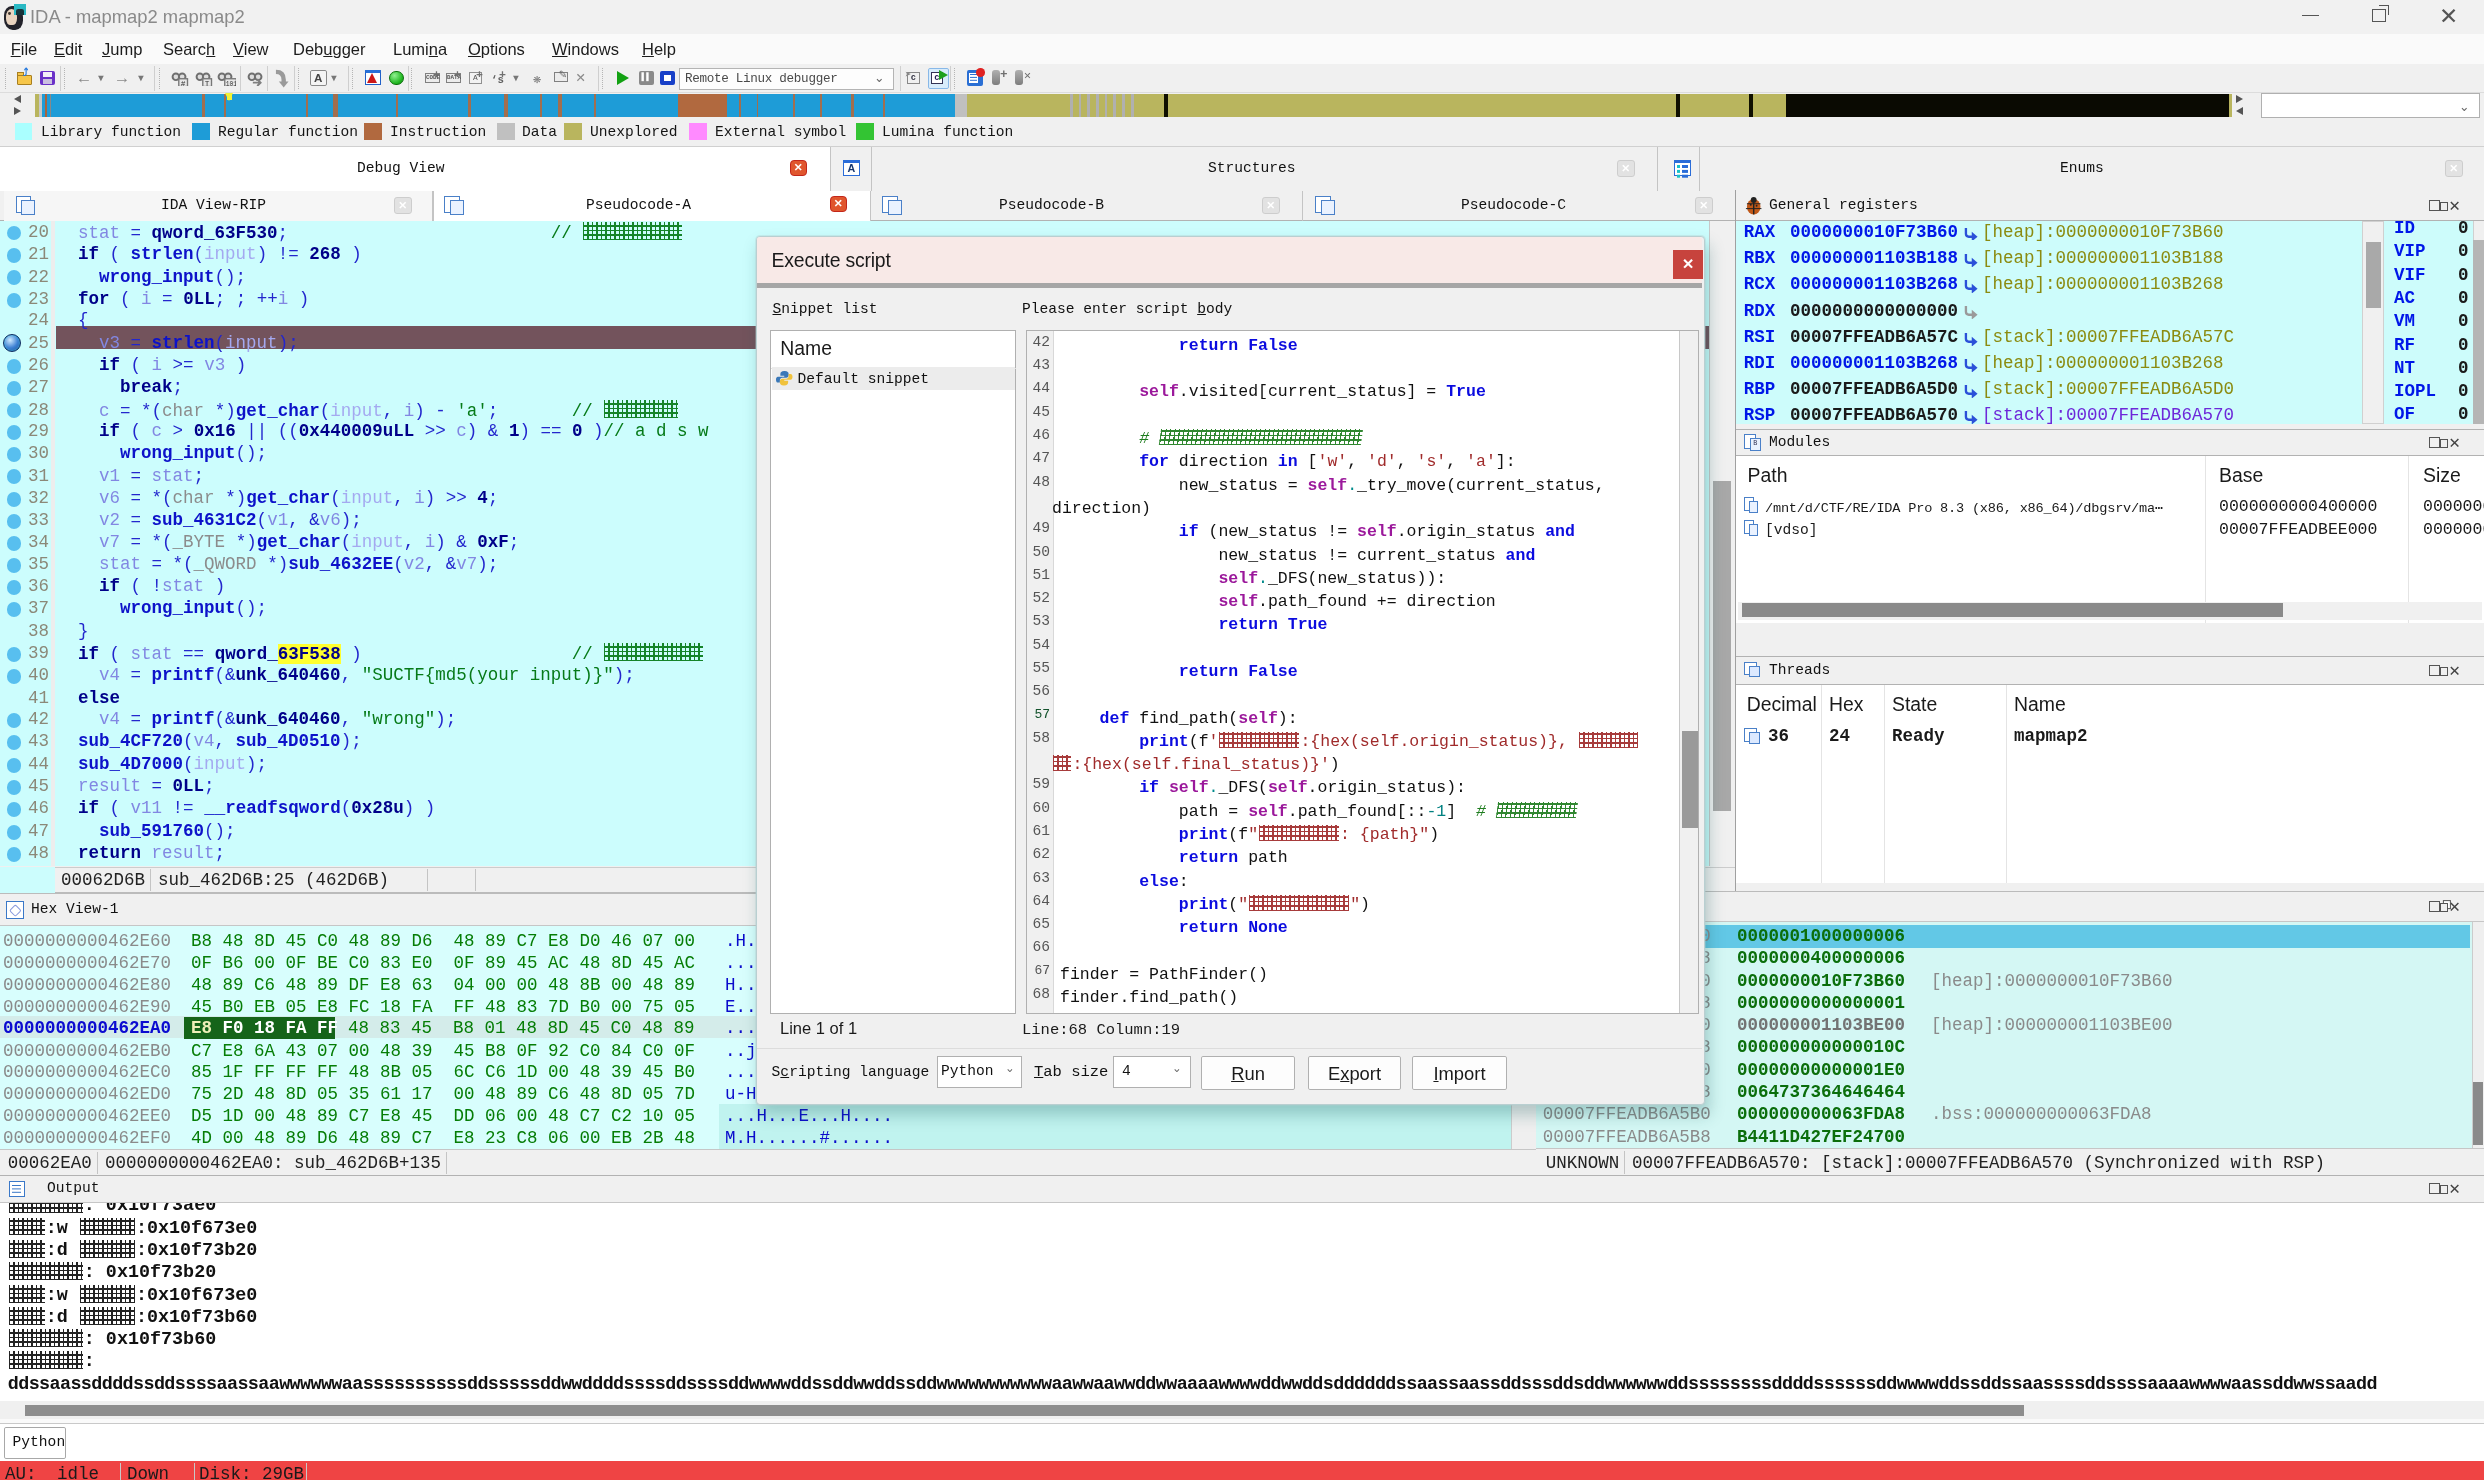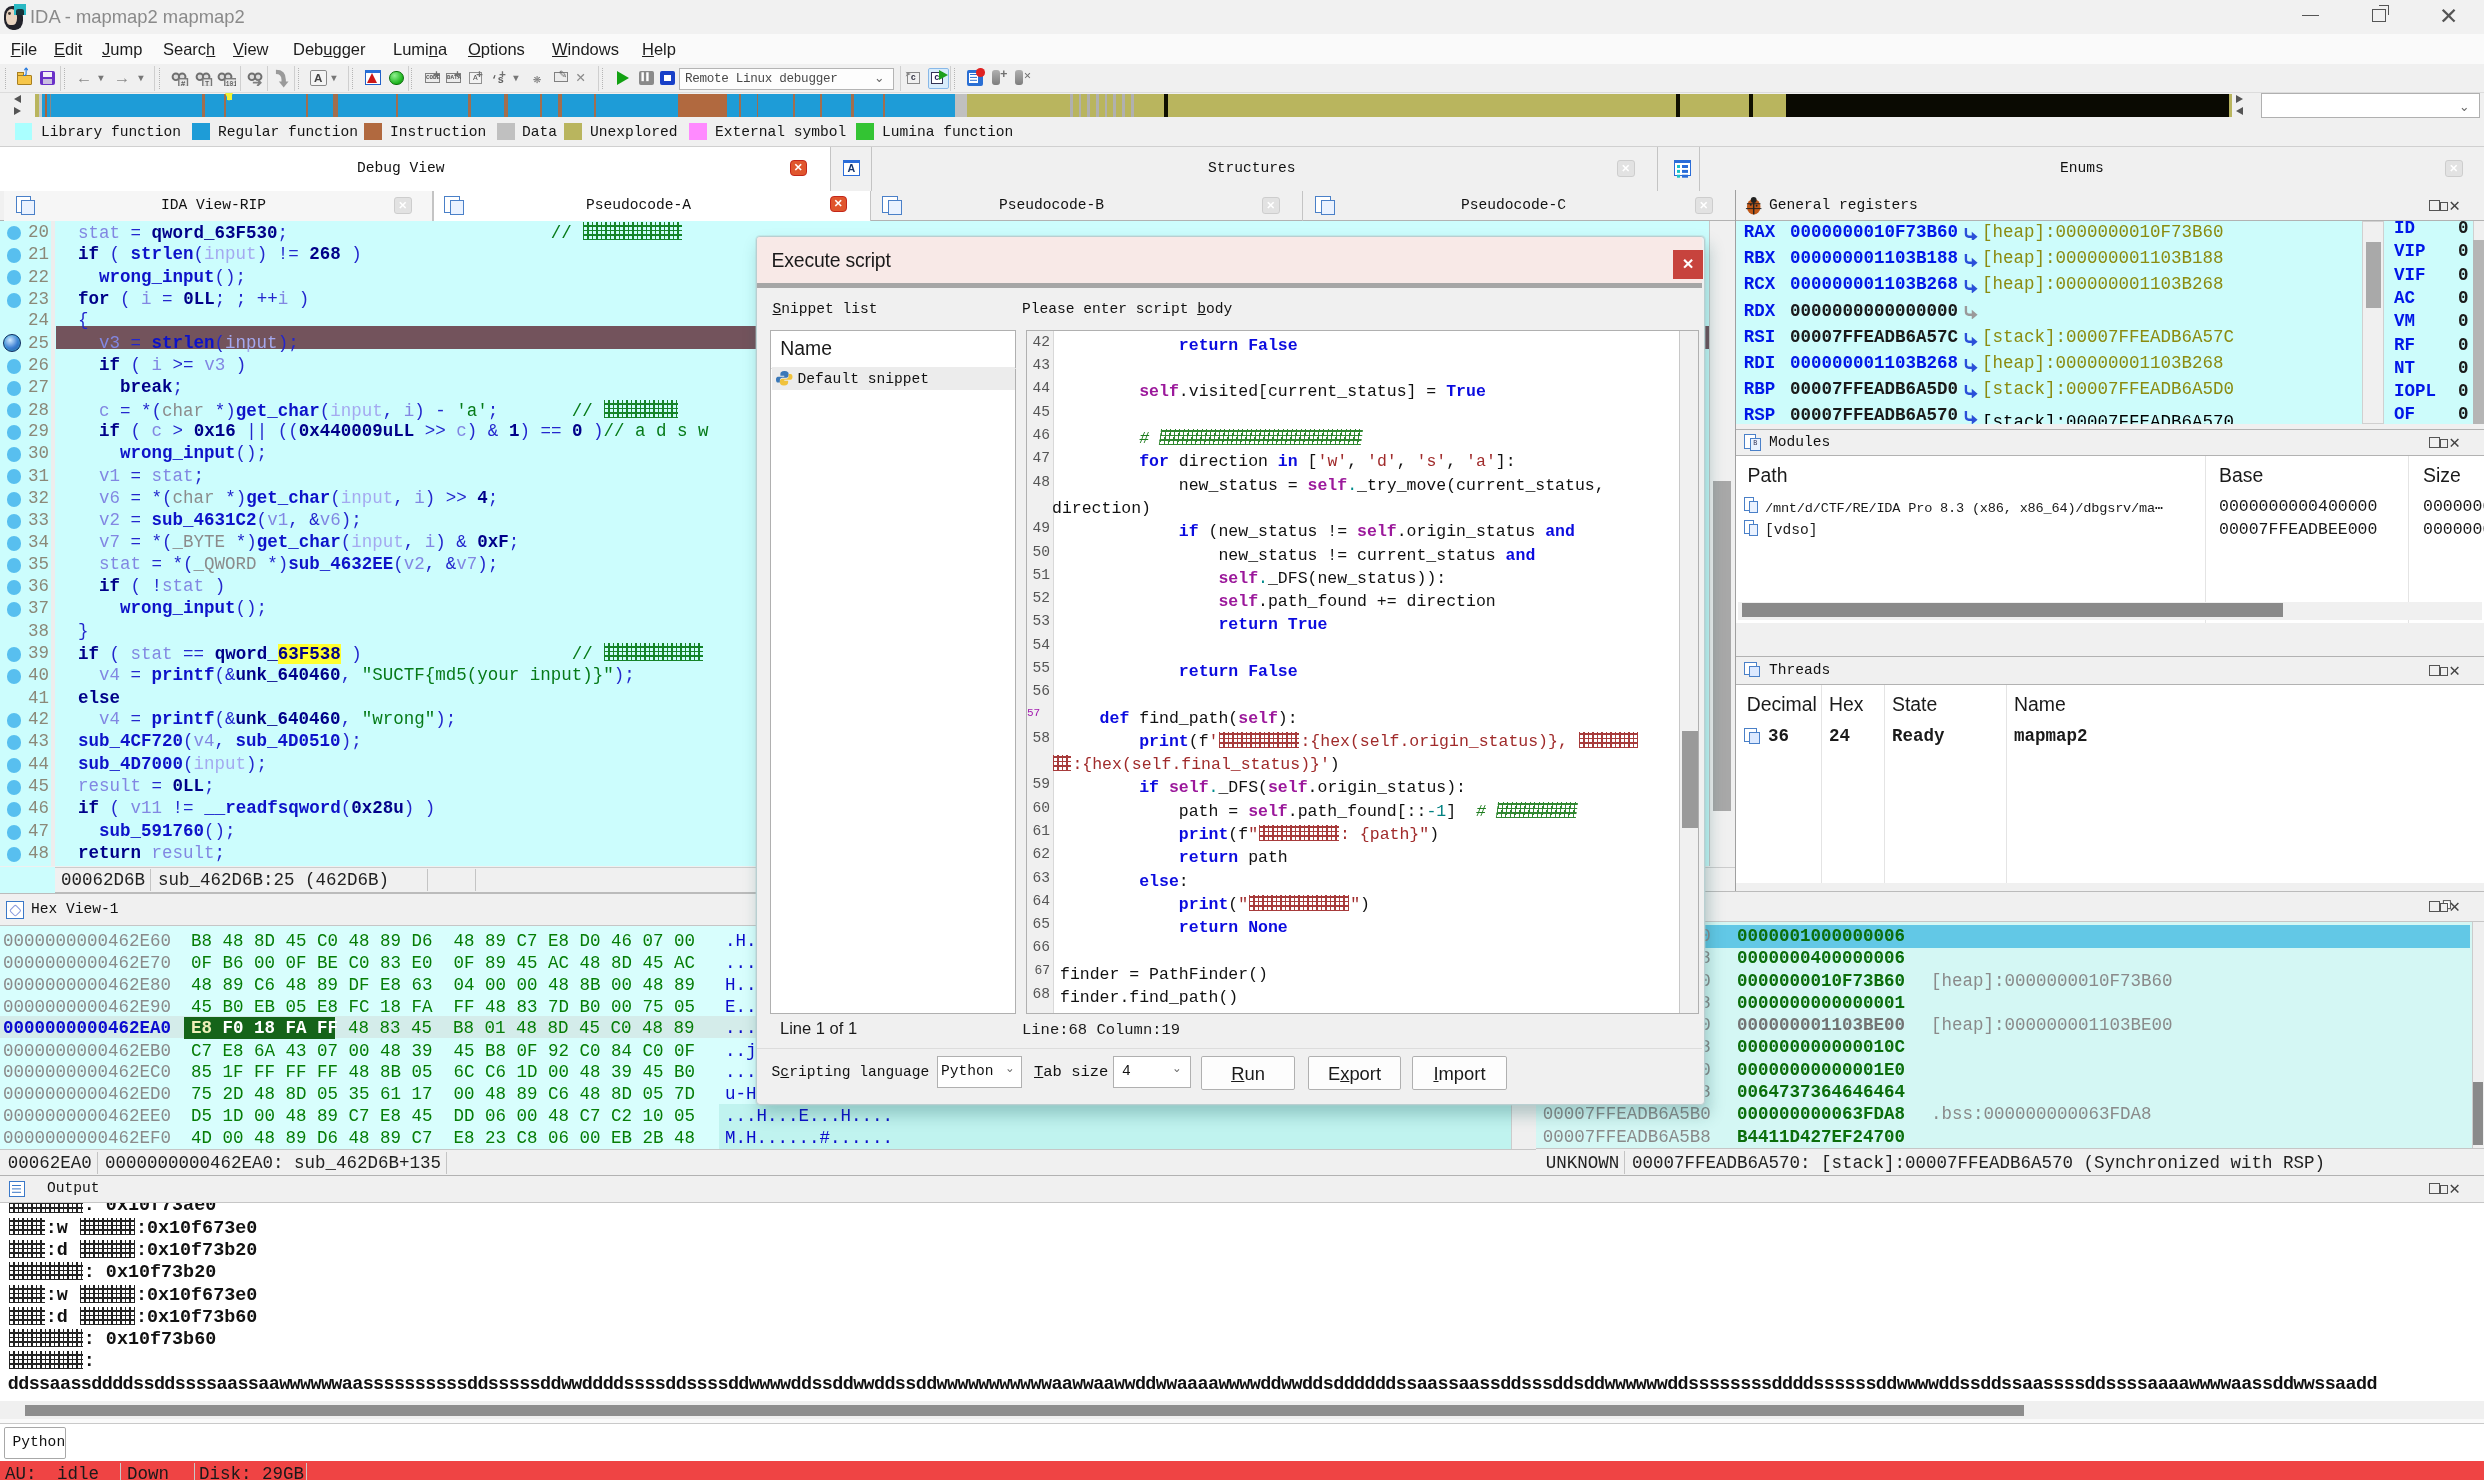--- a/index.html
+++ b/index.html
@@ -515,21 +515,21 @@
         <path d="M3 1 v6 a3 3 0 0 0 3 3 h6" stroke="#2b50d8" stroke-width="2.4" fill="none"></path>
         <path d="M9 5 l6 5 l-6 5 z" fill="#2b50d8"></path>
       </svg>
 <pre class="regrow" style="left:246px;top:159px;color:#8b8b10">[stack]:00007FFEADB6A5D0</pre>
 <pre class="regrow" style="left:7.8px;top:185px;color:#0017e8;font-weight:bold">RSP</pre>
 <pre class="regrow" style="left:54px;top:185px;color:#1a1a1a;font-weight:bold">00007FFEADB6A570</pre>
 <svg class="abs" style="left:227px;top:189px" width="17.5" height="13.6" viewBox="0 0 18 14">
         <path d="M3 1 v6 a3 3 0 0 0 3 3 h6" stroke="#2b50d8" stroke-width="2.4" fill="none"></path>
         <path d="M9 5 l6 5 l-6 5 z" fill="#2b50d8"></path>
       </svg>
-<pre class="regrow" style="left:246px;top:192px;color:#000000">[stack]:00007FFEADB6A570</pre>
+<pre class="regrow" style="left:246px;top:185px;color:#6d28d9">[stack]:00007FFEADB6A570</pre>
 <div class="abs" style="left:626px;top:0;width:22px;height:203px;background:#f0f0f0;border:1px solid #d0d0d0"></div>
 <div class="abs" style="left:630px;top:21.3px;width:14.6px;height:66px;background:#a9a9a9"></div>
 <pre class="regrow" style="left:658px;top:-1.9px;color:#0017e8;font-weight:bold">ID</pre>
 <pre class="regrow" style="left:722px;top:-1.9px;color:#1a1a1a;font-weight:bold">0</pre>
 <pre class="regrow" style="left:658px;top:21.3px;color:#0017e8;font-weight:bold">VIP</pre>
 <pre class="regrow" style="left:722px;top:21.3px;color:#1a1a1a;font-weight:bold">0</pre>
 <pre class="regrow" style="left:658px;top:45px;color:#0017e8;font-weight:bold">VIF</pre>
 <pre class="regrow" style="left:722px;top:45px;color:#1a1a1a;font-weight:bold">0</pre>
 <pre class="regrow" style="left:658px;top:68px;color:#0017e8;font-weight:bold">AC</pre>
 <pre class="regrow" style="left:722px;top:68px;color:#1a1a1a;font-weight:bold">0</pre>
@@ -667,21 +667,21 @@
 <div class="abs mono" style="left:0;top:236px;width:23px;text-align:right;font-size:14.6px;color:#555">51</div>
 <pre class="pyrow" style="left:33px;top:236px">                <span class="ps">self</span><span class="pdot">.</span>_DFS(new_status)):</pre>
 <div class="abs mono" style="left:0;top:259px;width:23px;text-align:right;font-size:14.6px;color:#555">52</div>
 <pre class="pyrow" style="left:33px;top:259px">                <span class="ps">self</span>.path_found += direction</pre>
 <div class="abs mono" style="left:0;top:282px;width:23px;text-align:right;font-size:14.6px;color:#555">53</div>
 <pre class="pyrow" style="left:33px;top:282px">                <span class="pk">return</span> <span class="pk">True</span></pre>
 <div class="abs mono" style="left:0;top:306px;width:23px;text-align:right;font-size:14.6px;color:#555">54</div>
 <div class="abs mono" style="left:0;top:329px;width:23px;text-align:right;font-size:14.6px;color:#555">55</div>
 <pre class="pyrow" style="left:33px;top:329px">            <span class="pk">return</span> <span class="pk">False</span></pre>
 <div class="abs mono" style="left:0;top:352px;width:23px;text-align:right;font-size:14.6px;color:#555">56</div>
-<div class="abs mono" style="left:0;top:376px;width:23px;font-size:11px;color:#a21caf">57</div>
+<div class="abs mono" style="left:0;top:376px;width:23px;text-align:right;font-size:13px;color:#14532d">57</div>
 <pre class="pyrow" style="left:33px;top:376px">    <span class="pk">def</span> find_path(<span class="ps">self</span>):</pre>
 <div class="abs mono" style="left:0;top:399px;width:23px;text-align:right;font-size:14.6px;color:#555">58</div>
 <pre class="pyrow" style="left:33px;top:399px">        <span class="pk">print</span>(f<span class="pstr">'<span class="cj" style="width:80px;height:15.5px;vertical-align:-1.9px"></span>:{hex(self.origin_status)}, <span class="cj" style="width:59px;height:15.5px;vertical-align:-1.9px"></span></span></pre>
 <pre class="pyrow" style="left:25px;top:422px"><span class="pstr"><span class="cj" style="width:18.4px;height:15.5px;vertical-align:-1.9px"></span>:{hex(self.final_status)}'</span>)</pre>
 <div class="abs mono" style="left:0;top:445px;width:23px;text-align:right;font-size:14.6px;color:#555">59</div>
 <pre class="pyrow" style="left:33px;top:445px">        <span class="pk">if</span> <span class="ps">self</span><span class="pdot">.</span>_DFS(<span class="ps">self</span>.origin_status):</pre>
 <div class="abs mono" style="left:0;top:469px;width:23px;text-align:right;font-size:14.6px;color:#555">60</div>
 <pre class="pyrow" style="left:33px;top:469px">            path = <span class="ps">self</span>.path_found[::<span class="pnum">-1</span>]  <span class="pcm"># <span class="cj" style="width:80px;height:15.5px;vertical-align:-1.9px"></span></span></pre>
 <div class="abs mono" style="left:0;top:492px;width:23px;text-align:right;font-size:14.6px;color:#555">61</div>
 <pre class="pyrow" style="left:33px;top:492px">            <span class="pk">print</span>(f<span class="pstr">"<span class="cj" style="width:80px;height:15.5px;vertical-align:-1.9px"></span>: {path}"</span>)</pre>

